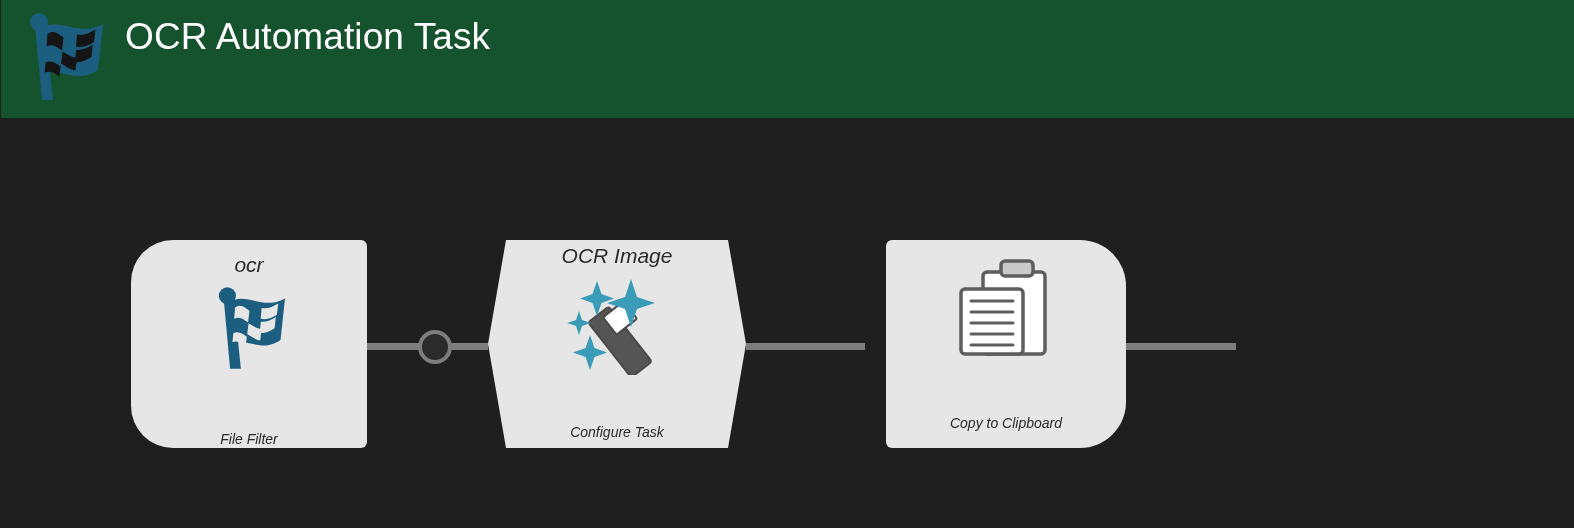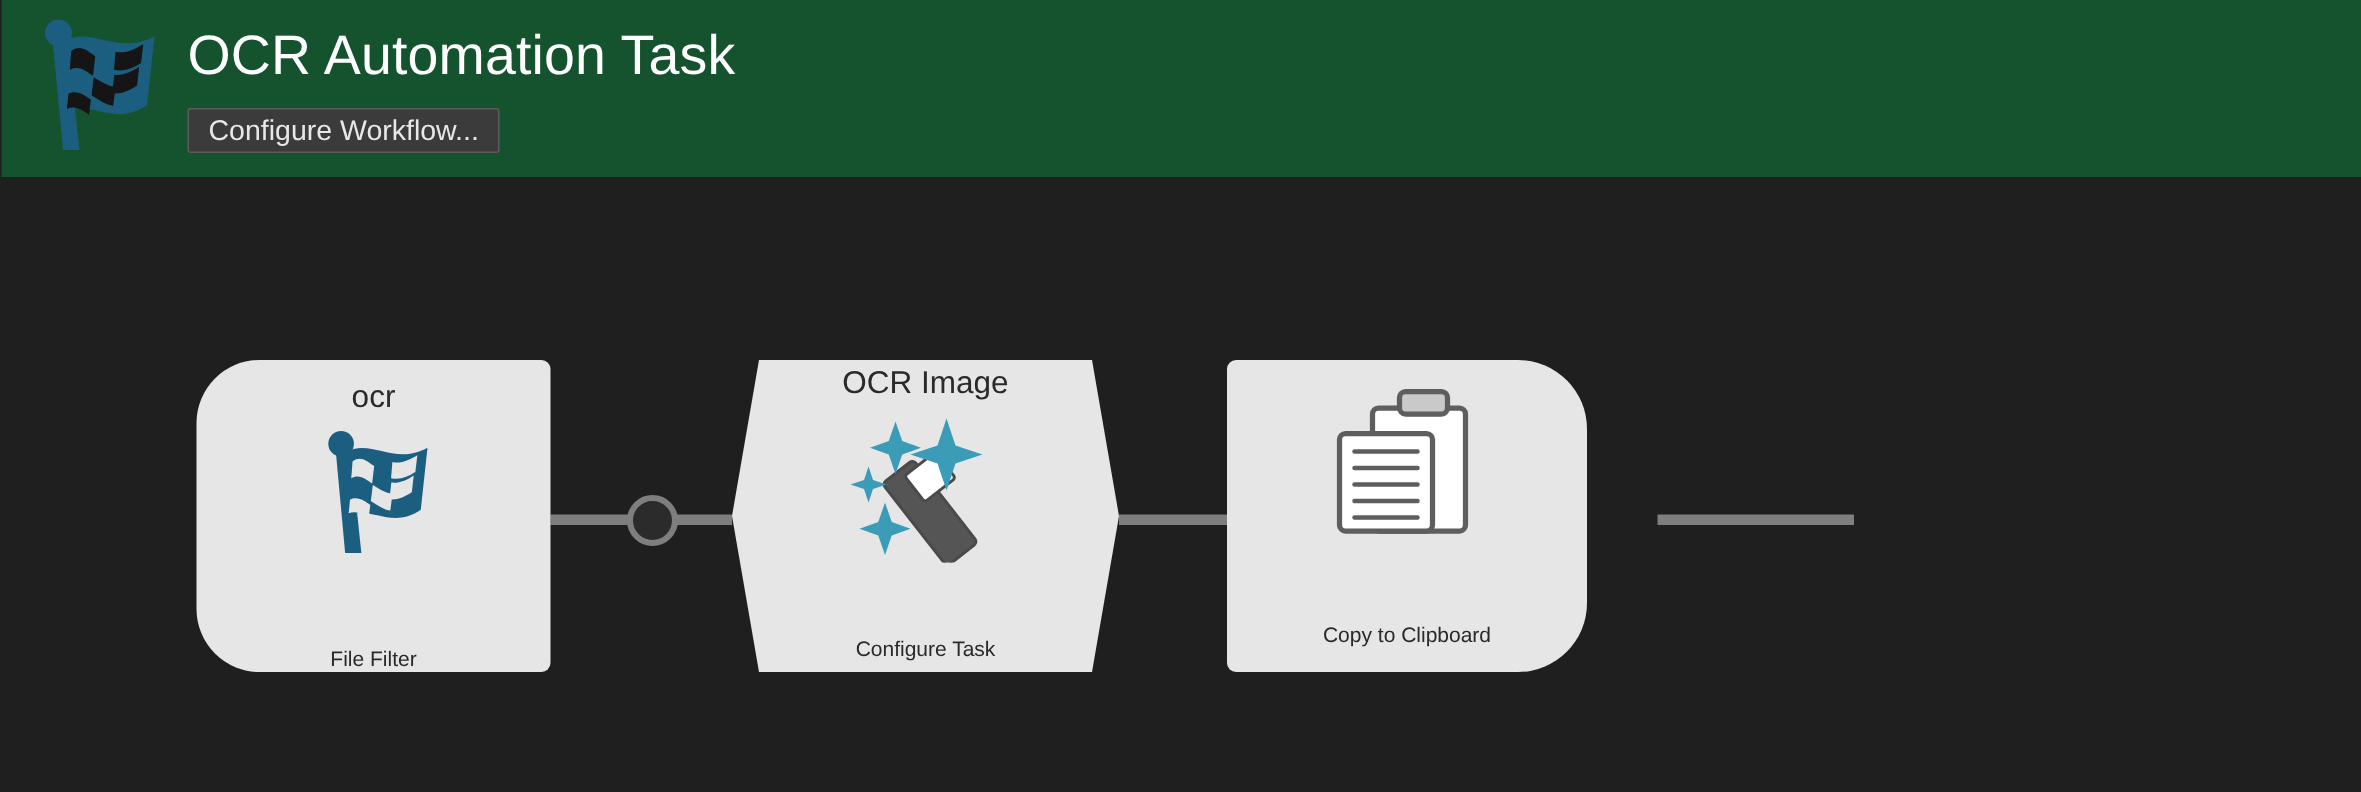--- a/index.html
+++ b/index.html
@@ -60,20 +60,21 @@
     cursor: default;
   }
 
   
   #canvas {
     position: absolute;
     left: 0; top: 118px;
     width: 1398px;
     height: 410px;
     background: #1f1f1f;
+    font-style: italic;
   }
 
   
   .connector {
     position: absolute;
     height: 7px;
     background: #7e7e7e;
     top: 225px; 
   }
 
@@ -155,21 +156,21 @@
     position: absolute;
     inset: 0;
     display: flex;
     flex-direction: column;
     align-items: center;
     justify-content: center;
     padding: 12px 0;
   }
 
   #node-copy-clipboard {
-    left: 818px;
+    left: 886px;
     width: 240px;
     border-radius: 6px 46px 46px 6px;
   }
 
   #node-post-notification {
     left: 1236px;
     width: 238px;
     border-radius: 6px 46px 46px 6px;
   }
 
@@ -203,23 +204,20 @@
         <path d="M31 40 C37 37, 42.5 41.5, 46.5 44.5 L45 57 C41 54, 36 50.5, 30 53.5 Z" opacity="0"></path>
         <path d="M77.5 37 C72 40.5, 66.5 43, 60.5 42 L59 54.5 C65 55.5, 70.5 53, 76 49.5 Z" opacity="0"></path>
         <path d="M77.8 36.5 C72.5 40, 67 42.5, 61.2 41.8 L59.8 54.2 C65.5 55, 71 52.5, 76.4 49 Z"></path>
         <path d="M30.6 54.5 C36.4 51.6, 41.6 55.6, 45.6 58.4 L44.4 68.5 C40.4 65.7, 35.4 62, 29.6 64.6 Z"></path>
       </g>
     </svg>
   </span>
 
   <div id="header-title">OCR Automation Task</div>
 
-  <div id="configure-button">
-    <span>Configure Workflow...</span>
-  </div>
 </div>
 
 <div id="canvas">
 
   <div class="connector" id="connector-1"></div>
   <div class="connector-dot" id="connector-dot-1"></div>
   <div class="connector" id="connector-2"></div>
   <div class="connector" id="connector-3"></div>
 
   <div class="node" id="node-file-filter">

